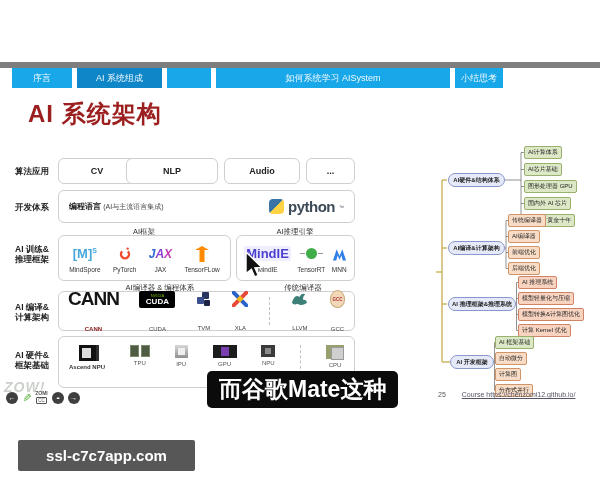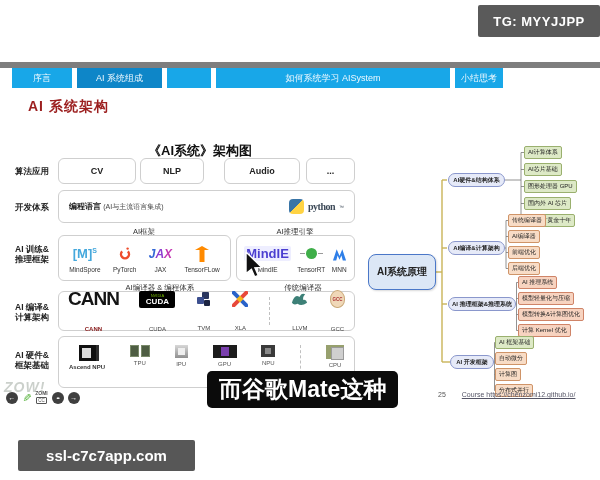--- a/index.html
+++ b/index.html
@@ -14,35 +14,35 @@
               font-size:13px; font-weight:bold; letter-spacing:.5px; border-radius:2px; }
   .gray-strip { left:0; top:62px; width:600px; height:6px; background:#7e7e7e; }
 
   
   .tabbar { left:0; top:68px; width:600px; height:20px; display:flex; gap:5px; padding-left:12px; background:#fff; }
   .tab { background:#18a7e8; color:#eef9ff; font-size:9px; display:flex; align-items:center; justify-content:center;
          white-space:nowrap; height:20px; }
   .tab.active { background:#0e86c8; }
 
   
-  .slide-title { left:28px; top:98px; font-size:14px; font-weight:bold; color:#9c1f1f; letter-spacing:1px; }
+  .slide-title { left:28px; top:98px; font-size:24px; font-weight:bold; color:#9c1f1f; letter-spacing:1px; }
   .caption { left:60px; top:142px; width:280px; text-align:center; font-size:13px; font-weight:bold; color:#111; }
   .rlabel { left:15px; width:46px; font-size:8.5px; font-weight:bold; color:#222; line-height:10px; }
   .box { background:#fff; border:1px solid #cfcfcf; border-radius:6px; }
   .app-box { top:158px; height:26px; font-size:9px; font-weight:bold; color:#222; }
   .hdr { font-size:7.5px; color:#333; text-align:center; }
 
   .dev-box { left:58px; top:190px; width:297px; height:33px; display:flex; align-items:center;
              justify-content:space-between; padding:0 10px; }
   .dev-lang { font-size:8px; font-weight:bold; color:#222; }
   .dev-note { font-size:7px; font-weight:normal; color:#444; }
   .py-wrap { display:flex; align-items:center; gap:4px; }
   .py-icon { width:15px; height:15px; border-radius:4px;
              background:linear-gradient(135deg,#3874a6 0 50%,#ffd343 50% 100%); }
-  .py-word { font-size:10px; font-weight:bold; color:#3d4a58; letter-spacing:-.5px;font-family:Liberation Serif, serif; }
+  .py-word { font-size:15px; font-weight:bold; color:#3d4a58; letter-spacing:-.5px; }
   .py-tm { font-size:5px; color:#3d4a58; vertical-align:top; }
 
   .fw-box { top:235px; height:46px; display:flex; align-items:center; justify-content:space-around; padding:0 4px; }
   .fw-item { display:flex; flex-direction:column; align-items:center; gap:2px; }
   .fw-icon { height:20px; display:flex; align-items:center; justify-content:center; }
   .fw-label { font-size:6.5px; color:#333; white-space:nowrap; }
   .ms-glyph { font-size:13px; font-weight:bold; color:#45a8dc; }
   .ms-glyph sup { font-size:7px; }
   .jax-l { font-size:12px; font-weight:900; font-style:italic; }
   .jax-j { color:#3367d6; } .jax-a { color:#8e3fd1; } .jax-x { color:#c438b3; }
@@ -113,33 +113,31 @@
   .zow { left:4px; top:379px; font-size:14px; font-weight:bold; font-style:italic; color:rgba(140,150,140,.45);
          letter-spacing:1px; }
   .site-wm { left:18px; top:440px; width:177px; height:31px; background:#575757; color:#fff; font-size:15px;
              font-weight:bold; border-radius:2px; }
 </style>
 </head>
 <body>
 
 <div id="stage">
 
-  <div class="abs tg-badge flexc">TG: MYYJJPP</div>
 
   <div class="abs gray-strip"></div>
   <div class="abs tabbar">
     <div class="tab" style="width:60px">序言</div>
     <div class="tab active" style="width:85px">AI 系统组成</div>
     <div class="tab" style="width:44px"></div>
     <div class="tab" style="width:234px">如何系统学习 AISystem</div>
     <div class="tab" style="width:48px">小结思考</div>
   </div>
 
   <div class="abs slide-title">AI 系统架构</div>
-  <div class="abs caption">《AI系统》架构图</div>
 
   <div class="abs rlabel" style="top:166px">
     <span style="display:block">算法应用</span>
     </div>
   <div class="abs rlabel" style="top:202px">
     <span style="display:block">开发体系</span>
     </div>
   <div class="abs rlabel" style="top:244px">
     <span style="display:block">AI 训练&amp;</span>
     <span style="display:block">推理框架</span>
@@ -147,21 +145,21 @@
   <div class="abs rlabel" style="top:302px">
     <span style="display:block">AI 编译&amp;</span>
     <span style="display:block">计算架构</span>
     </div>
   <div class="abs rlabel" style="top:350px">
     <span style="display:block">AI 硬件&amp;</span>
     <span style="display:block">框架基础</span>
     </div>
 
   <div class="abs box app-box flexc" style="left:58px;width:78px">CV</div>
-  <div class="abs box app-box flexc" style="left:140px;width:64px">NLP</div>
+  <div class="abs box app-box flexc" style="left:126px;width:92px">NLP</div>
   <div class="abs box app-box flexc" style="left:224px;width:76px">Audio</div>
   <div class="abs box app-box flexc" style="left:306px;width:49px">...</div>
 
   <div class="abs box dev-box">
     <div class="dev-lang">
       <span>编程语言</span>
       <span class="dev-note">(AI与主流语言集成)</span>
     </div>
     <div class="py-wrap">
       <span class="py-icon"></span>
@@ -342,21 +340,20 @@
         <path d="M161.5 190.5 L163 190.5"></path>
       <path d="M139 222 L139.5 222"></path>
         <path d="M139.5 202.5 L139.5 250.5"></path>
       <path d="M139.5 202.5 L140 202.5"></path>
         <path d="M139.5 218.5 L140 218.5"></path>
         <path d="M139.5 234.5 L140 234.5"></path>
         <path d="M139.5 250.5 L140 250.5"></path>
     </g>
   </svg>
 
-  <div class="abs mm-root flexc">AI系统原理</div>
   <div class="abs mm-branch flexc" style="left:448px;top:173px;width:57px">AI硬件&amp;结构体系</div>
   <div class="abs mm-branch flexc" style="left:448px;top:241px;width:57px">AI编译&amp;计算架构</div>
   <div class="abs mm-branch flexc" style="left:448px;top:297px;width:68px">AI 推理框架&amp;推理系统</div>
   <div class="abs mm-branch flexc" style="left:450px;top:355px;width:44px">AI 开发框架</div>
 
   <div class="mm-leaf leaf-green" style="left:524px;top:146px">AI计算体系</div>
   <div class="mm-leaf leaf-green" style="left:524px;top:163px">AI芯片基础</div>
   <div class="mm-leaf leaf-green" style="left:524px;top:180px">图形处理器 GPU</div>
   <div class="mm-leaf leaf-green" style="left:524px;top:197px">国内外 AI 芯片</div>
   <div class="mm-leaf leaf-green" style="left:524px;top:214px">AI 芯片黄金十年</div>

